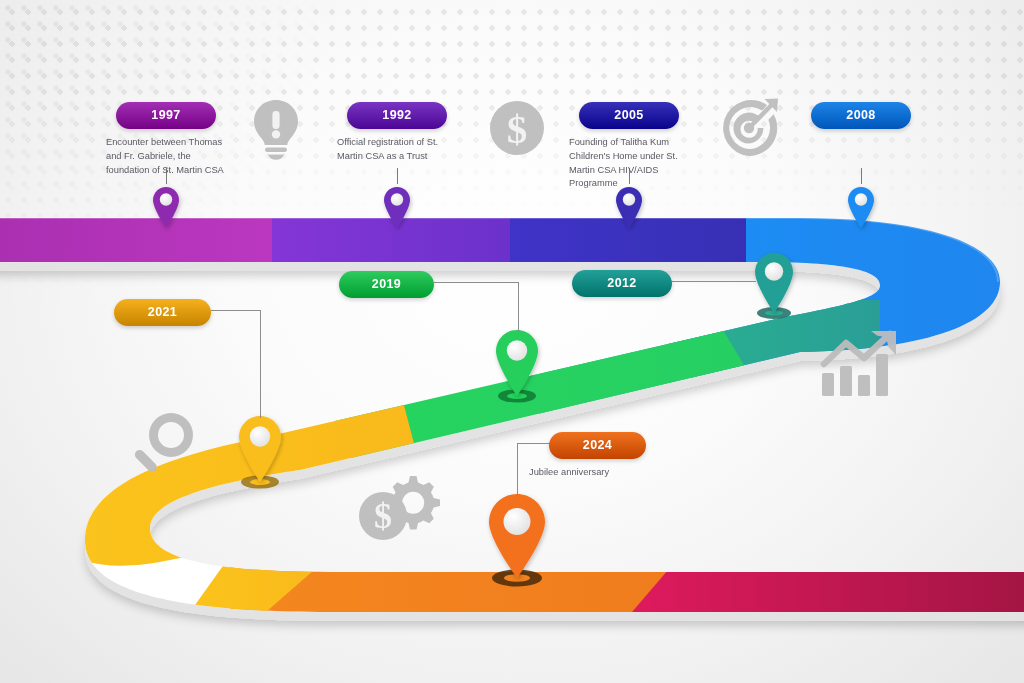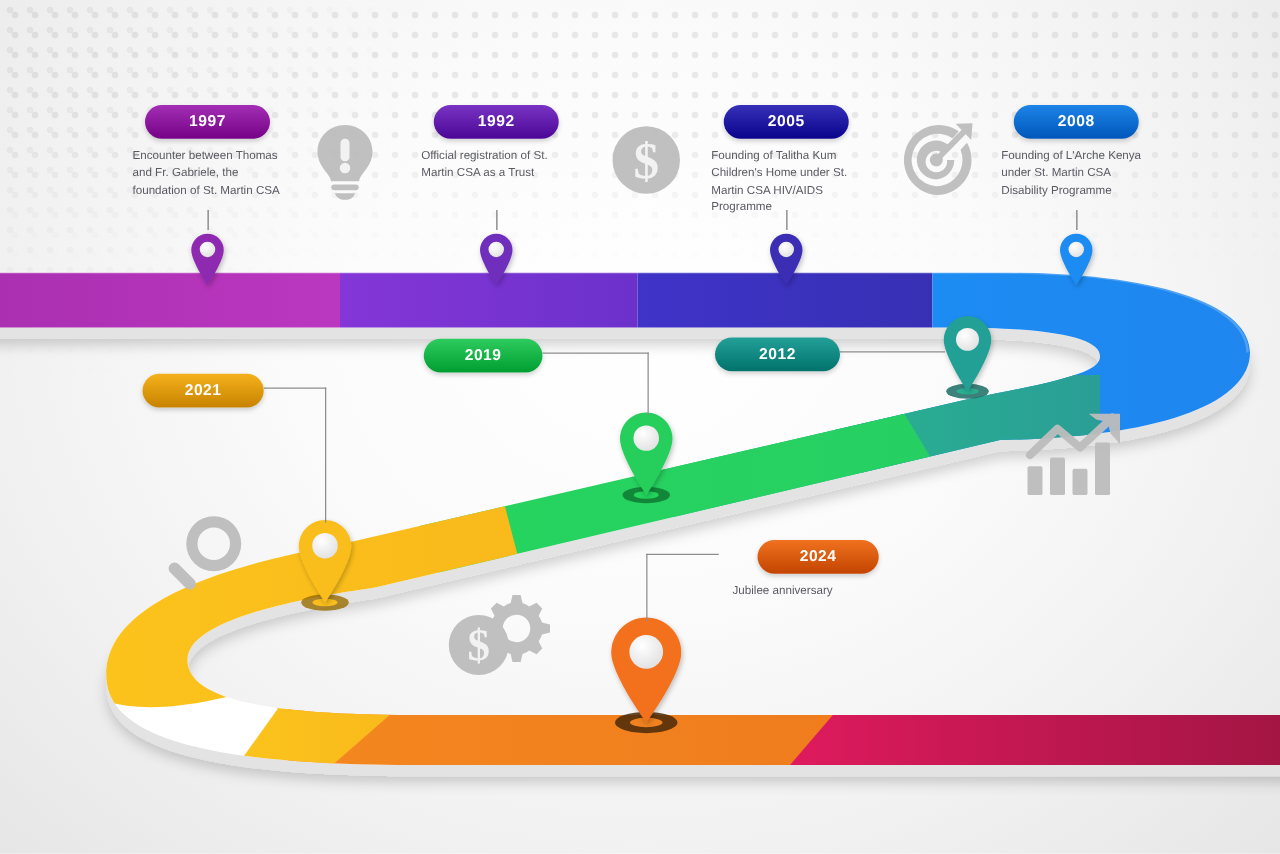--- a/index.html
+++ b/index.html
@@ -46,21 +46,21 @@
     text-align:center;
     padding:6px 0 7px;
     box-shadow:0 2px 4px rgba(0,0,0,0.18);
   }
   .desc {
     margin-top:7px;
     font-size:9.3px;
     line-height:1.48;
     color:#5a5a64;
   }
-  .top-ms { width:100px; }
+  .top-ms { width:100px;margin-top:18px; }
   .top-ms .badge { width:100px; }
   .top-ms .desc { width:120px; margin-left:-10px; }
 
   
   .conn { position:absolute; background:#8d8d8d; }
   .conn-h { height:1px; }
   .conn-v { width:1px; }
 
   
   .tick { position:absolute; width:1px; height:16px; background:#7a7a7a; }
@@ -300,31 +300,30 @@
   <div class="desc">Official registration of St. Martin CSA as a Trust</div>
 </div>
 
 <div class="milestone top-ms" style="left:579px; top:84px;">
   <div class="badge" style="background: linear-gradient(rgb(55, 48, 184), rgb(9, 2, 138));">2005</div>
   <div class="desc">Founding of Talitha Kum Children's Home under St. Martin CSA HIV/AIDS Programme</div>
 </div>
 
 <div class="milestone top-ms" style="left:811px; top:84px;">
   <div class="badge" style="background: linear-gradient(rgb(29, 132, 232), rgb(0, 86, 186));">2008</div>
-  <div class="desc">Founding of L'Arche Kenya under St. Martin CSA Disability Programme</div>
 </div>
 
 <div class="milestone" style="left:572px; top:270px; width:100px;">
   <div class="badge" style="width: 100px; background: linear-gradient(rgb(35, 160, 153), rgb(0, 114, 107));">2012</div>
 </div>
 
 <div class="milestone" style="left:339px; top:271px; width:95px;">
   <div class="badge" style="width: 95px; background: linear-gradient(rgb(46, 204, 95), rgb(0, 158, 49));">2019</div>
 </div>
 
 <div class="milestone" style="left:114px; top:299px; width:97px;">
   <div class="badge" style="width: 97px; background: linear-gradient(rgb(245, 177, 28), rgb(199, 131, 0));">2021</div>
 </div>
 
-<div class="milestone" style="left:606px; top:432px; width:97px;">
+<div class="milestone" style="left:549px; top:432px; width:97px;">
   <div class="badge" style="width: 97px; background: linear-gradient(rgb(240, 114, 31), rgb(194, 68, 0));">2024</div>
   <div class="desc" style="width:137px; margin-left:-20px;">Jubilee anniversary</div>
 </div>
 
 </body></html>

